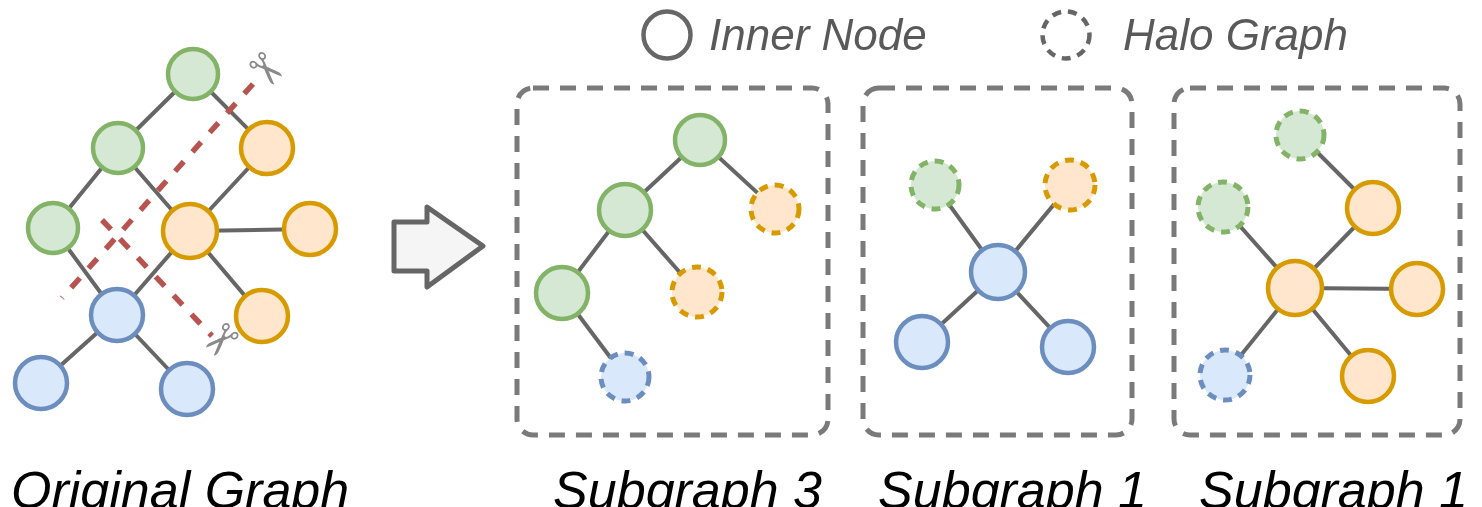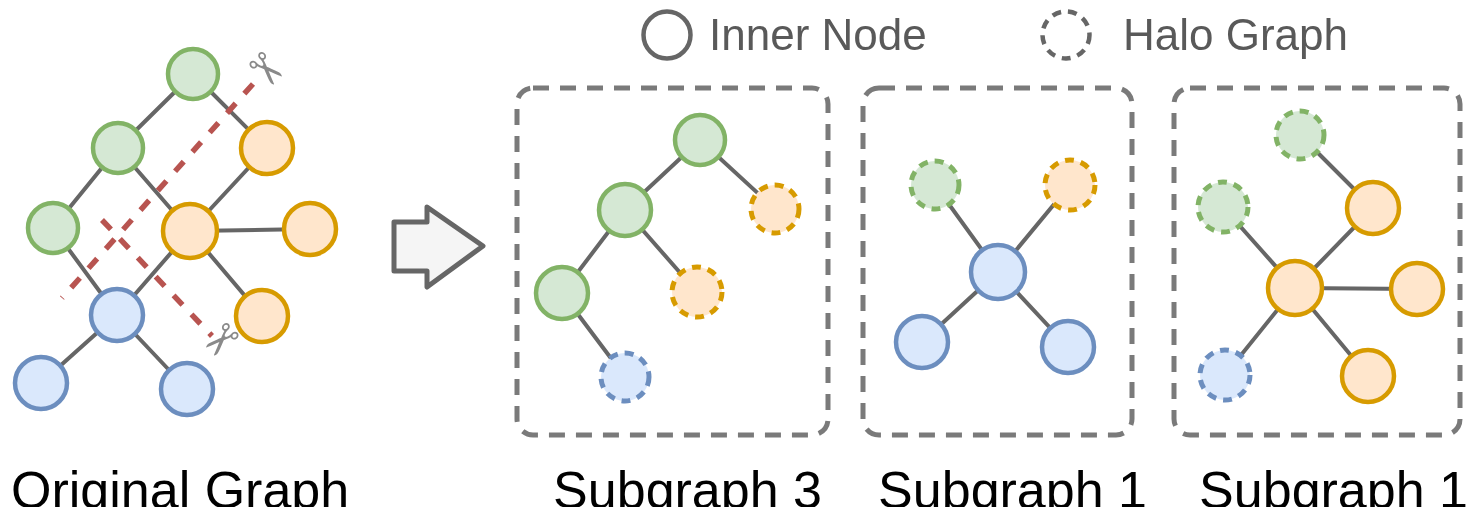--- a/index.html
+++ b/index.html
@@ -1,21 +1,21 @@
 <!DOCTYPE html>
 <html style="--green-fill: #d5e8d4; --green-stroke: #82b366; --orange-fill: #ffe6cc; --orange-stroke: #d79b00; --blue-fill: #dae8fc; --blue-stroke: #6c8ebf; --edge: #666666; --cut: #b85450; --box: #7a7a7a; --legend-text: #595959; --label-text: #000000; --arrow-fill: #f5f5f5; --arrow-stroke: #666666; --scissors: #8a8a8a;"><head>
 <meta charset="utf-8">
 <style>
   * { margin:0; padding:0; box-sizing:border-box; }
   html,body { background:#ffffff; }
   body {
     width:1482px; height:507px; position:relative; overflow:hidden;
     font-family:"Liberation Sans", sans-serif;
   }
-  .stage { position:absolute; left:0; top:0; width:1288px; height:507px; }
+  .stage { position:absolute; left:0; top:0; width:1288px; height:507px;font-style:italic; }
   #diagram-svg { position:absolute; left:0; top:0; }
 
   
   .edge  { stroke:var(--edge,#666); stroke-width:4; stroke-linecap:round; }
   .node  { stroke-width:4.5; }
   .node.green  { fill:var(--green-fill,#d5e8d4);  stroke:var(--green-stroke,#82b366); }
   .node.orange { fill:var(--orange-fill,#ffe6cc); stroke:var(--orange-stroke,#d79b00); }
   .node.blue   { fill:var(--blue-fill,#dae8fc);   stroke:var(--blue-stroke,#6c8ebf); }
   .node.halo   { stroke-width:5; stroke-dasharray:9 7; }
   .cut   { stroke:var(--cut,#b85450); stroke-width:5.5; stroke-dasharray:13 13; fill:none; }

